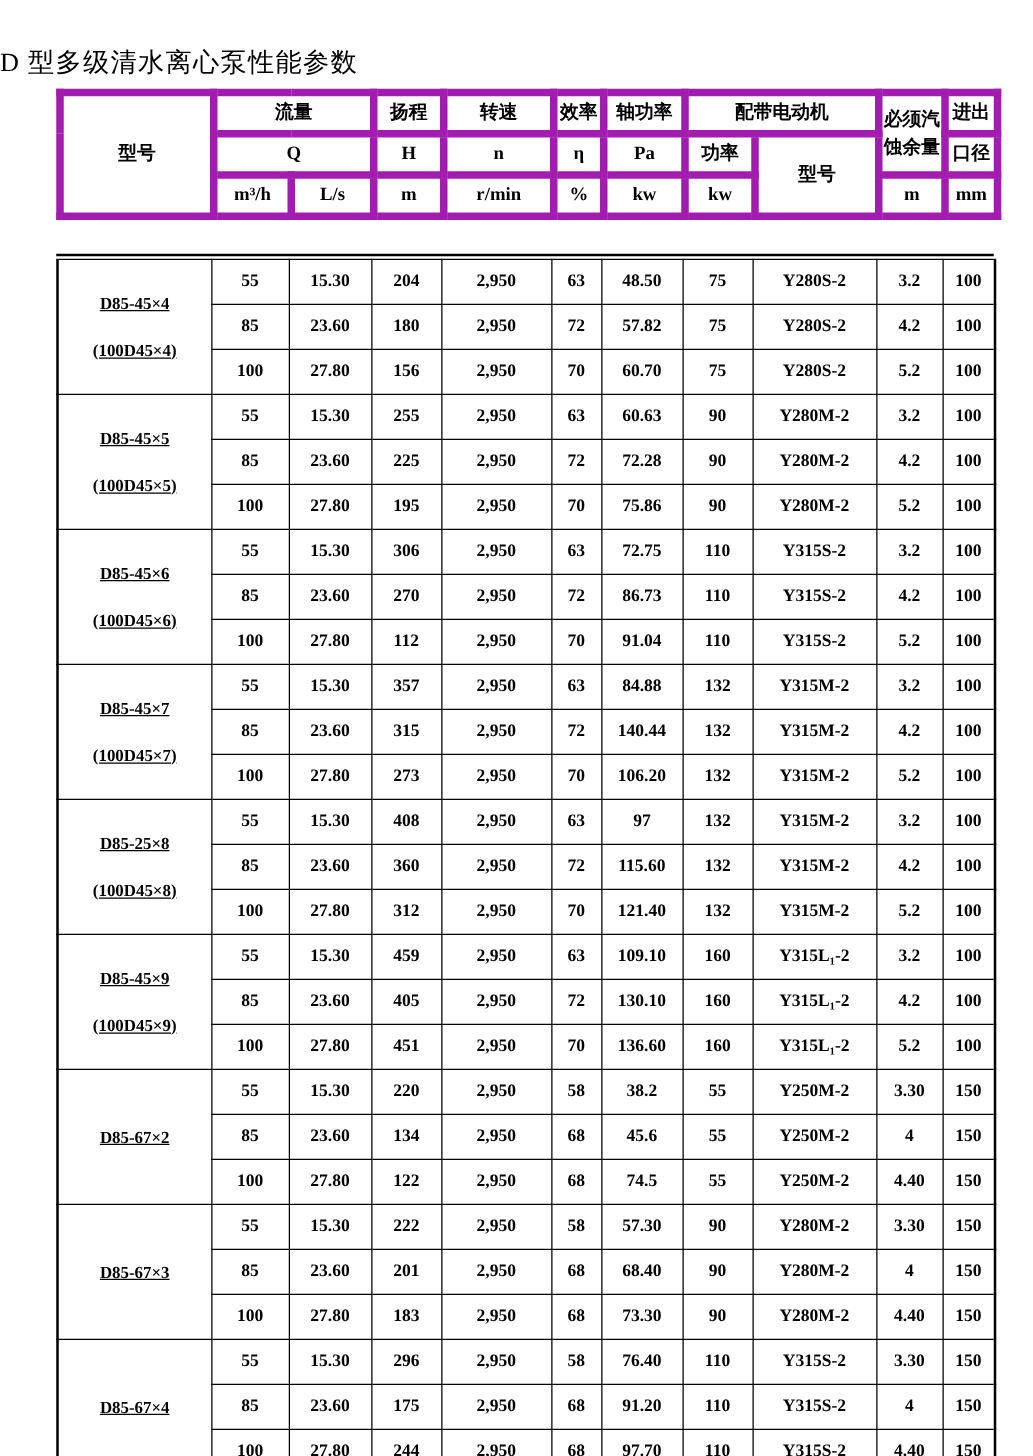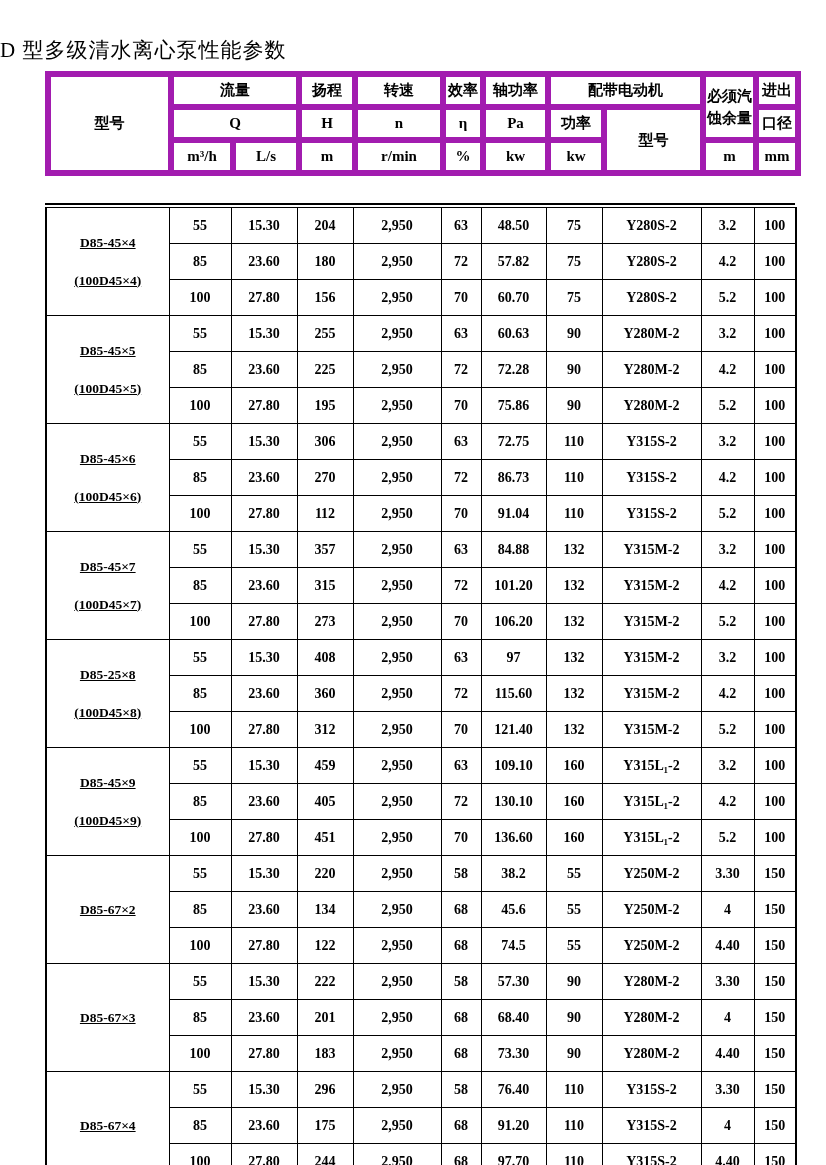--- a/index.html
+++ b/index.html
@@ -260,21 +260,21 @@
           <td>Y315M-2</td>
           <td>3.2</td>
           <td>100</td>
         </tr>
         <tr>
           <td>85</td>
           <td>23.60</td>
           <td>315</td>
           <td>2,950</td>
           <td>72</td>
-          <td>101.20</td>
+          <td>140.44</td>
           <td>132</td>
           <td>Y315M-2</td>
           <td>4.2</td>
           <td>100</td>
         </tr>
         <tr>
           <td>100</td>
           <td>27.80</td>
           <td>273</td>
           <td>2,950</td>

